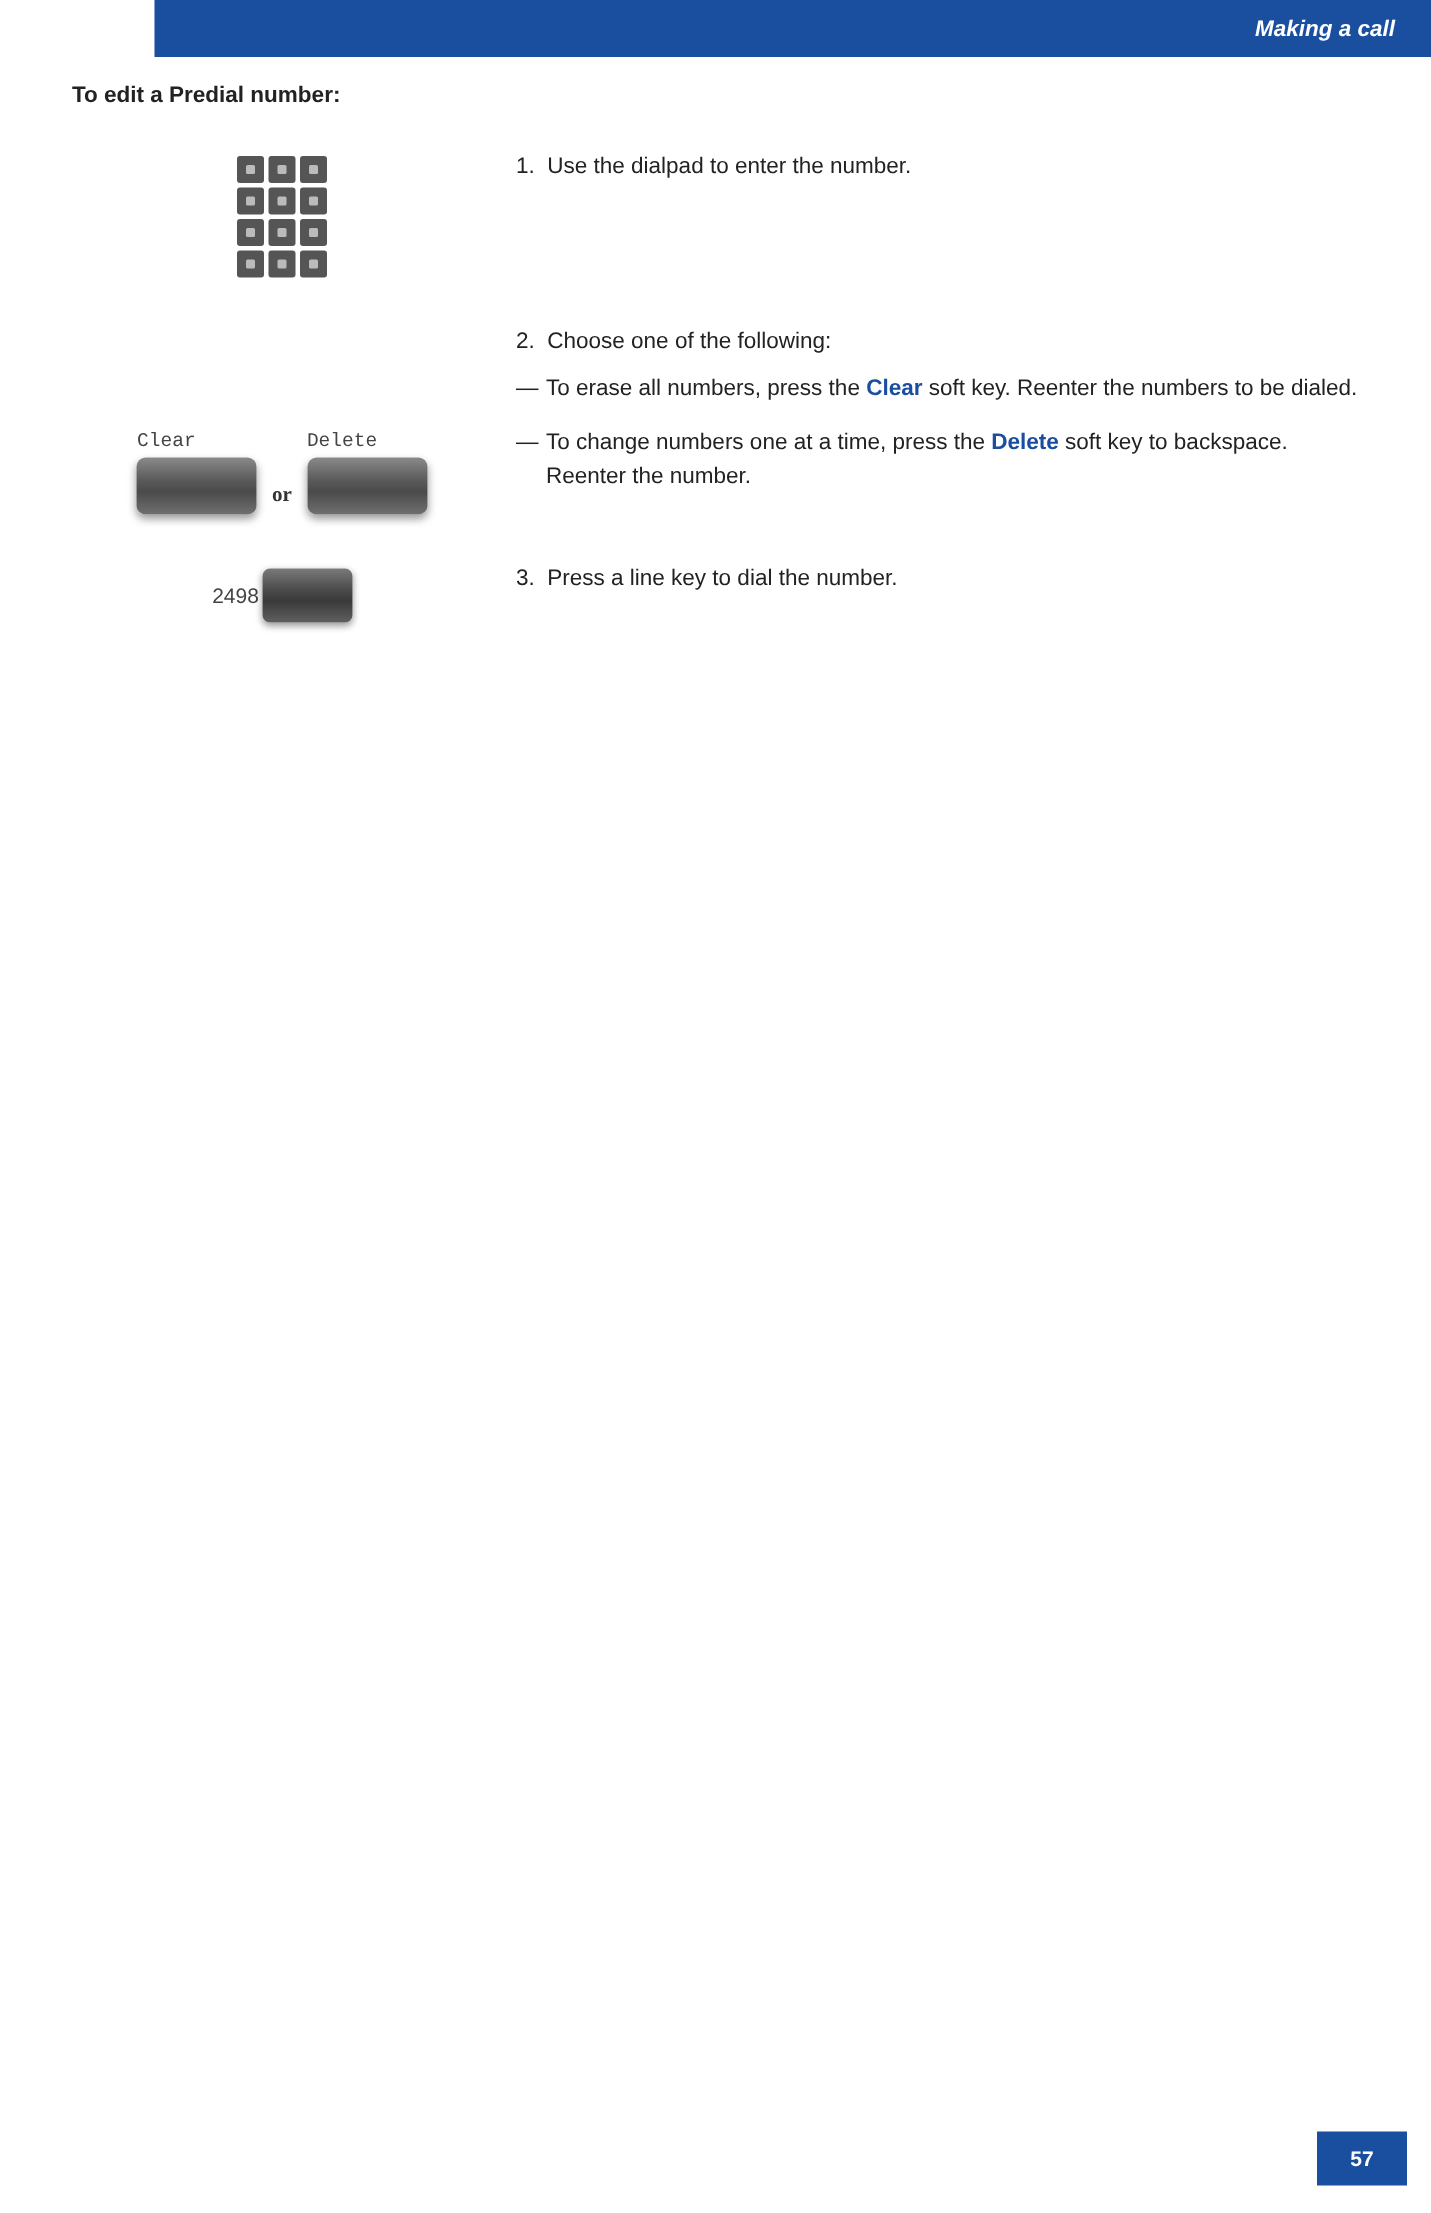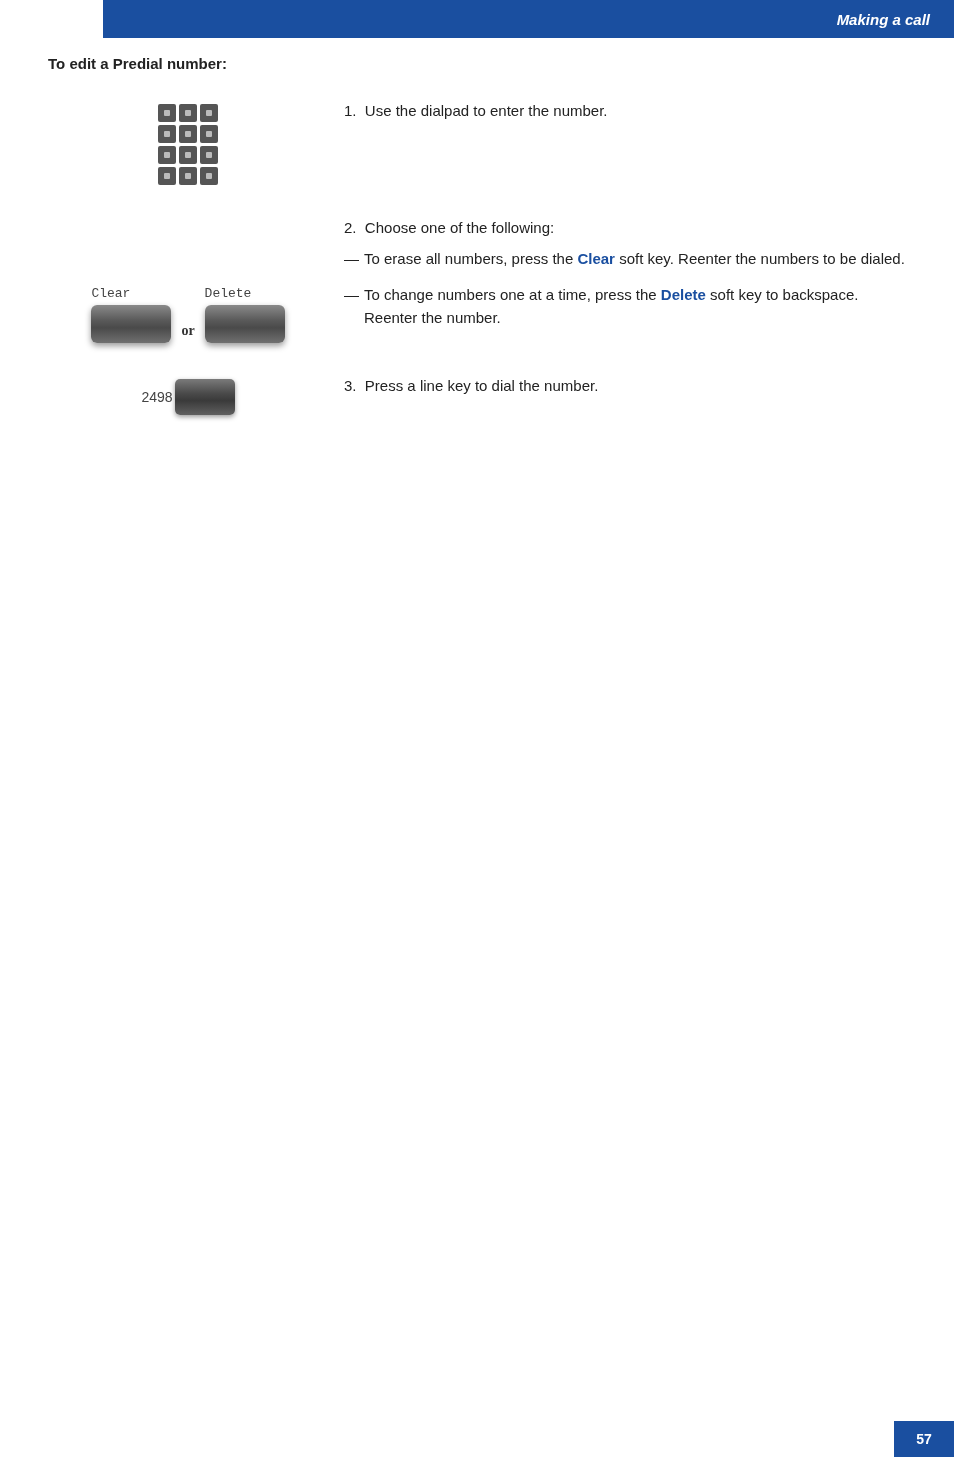--- a/index.html
+++ b/index.html
@@ -30,21 +30,21 @@
       color: #ffffff;
       font-size: 15px;
       font-weight: bold;
       font-style: italic;
     }
 
     
     .page-number-box {
       position: absolute;
       bottom: 18px;
-      right: 0;
+      right: 16px;
       width: 60px;
       height: 36px;
       background: #1a4fa0;
       display: flex;
       align-items: center;
       justify-content: center;
       color: #ffffff;
       font-size: 14px;
       font-weight: bold;
     }

